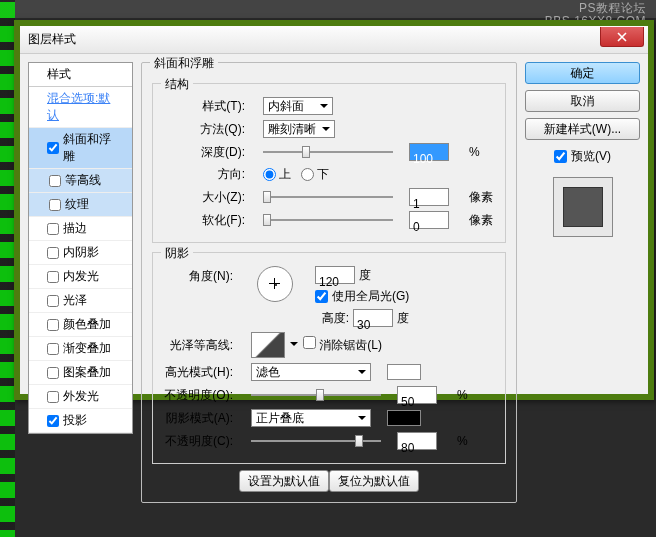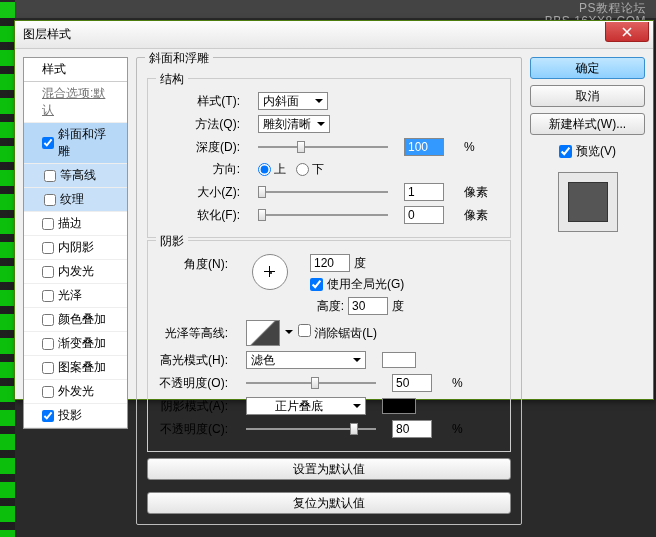--- a/index.html
+++ b/index.html
@@ -1,67 +1,67 @@
 <!DOCTYPE html>
 <html><head>
 <meta charset="utf-8">
 <style>
 * { box-sizing: border-box; margin: 0; padding: 0; font-family: "Microsoft YaHei", "SimSun", sans-serif; font-size: 12px; }
 body { background: #2a2a2a; width: 656px; height: 537px; position: relative; overflow: hidden; }
 .bg-strip { position: absolute; left: 0; top: 0; bottom: 0; width: 15px; background: repeating-linear-gradient(#1a1a1a 0 2px, #00ff00 2px 18px, #1a1a1a 18px 24px); opacity: 0.7; }
 .topbar { height: 18px; background: #444; }
 .watermark { position: absolute; top: 2px; right: 10px; color: #aaa; font-size: 11px; text-align: right; line-height: 13px; font-family: Arial; letter-spacing: 0.5px; }
-.dialog { position: absolute; left: 14px; top: 20px; width: 640px; height: 380px; background: #f0f0f0; border: 1px solid #4d7c0f; box-shadow: 2px 2px 6px rgba(0,0,0,0.5); }
+.dialog { position: absolute; left: 14px; top: 20px; width: 640px; height: 380px; background: #f0f0f0; border: 6px solid #4d7c0f; box-shadow: 2px 2px 6px rgba(0,0,0,0.5); }
 .titlebar { height: 28px; background: linear-gradient(#fdfdfd, #e8e8e8); border-bottom: 1px solid #ccc; display: flex; align-items: center; padding: 0 8px; position: relative; }
 .titlebar-title { font-size: 12px; }
 .close-btn { position: absolute; right: 4px; top: 1px; width: 44px; height: 20px; background: linear-gradient(#e06060, #c83030); border: 1px solid #a02020; border-top: none; border-radius: 0 0 3px 3px; display: flex; align-items: center; justify-content: center; color: #fff; }
 .close-btn svg { width: 10px; height: 10px; }
 .content { display: flex; padding: 8px; gap: 8px; height: calc(100% - 28px); }
 .left-col { width: 105px; }
 .style-list { border: 1px solid #999; background: #fff; }
 .style-item { padding: 3px 18px; border-bottom: 1px solid #eee; display: flex; align-items: center; gap: 4px; cursor: default; }
 .style-item.header { font-weight: normal; border-bottom: 1px solid #ccc; }
-.style-item.link { color: #737373; text-decoration: underline; }
+.style-item.link { color: #3b82f6; text-decoration: underline; }
 .style-item.selected { background: #b8d8f8; }
 .style-item.subselected { background: #c8e0f8; }
 .style-item.indent { padding-left: 20px; }
 .style-item input[type=checkbox] { width: 12px; height: 12px; }
 .mid-col { flex: 1; }
 .fieldset { border: 1px solid #bbb; border-radius: 2px; margin-bottom: 6px; padding: 8px 10px 10px; position: relative; }
 .fieldset-legend { position: absolute; top: -8px; left: 8px; background: #f0f0f0; padding: 0 4px; font-size: 12px; }
 .inner-fieldset { border: 1px solid #ccc; padding: 8px 6px; margin-top: 12px; position: relative; }
 .inner-legend { position: absolute; top: -8px; left: 8px; background: #f0f0f0; padding: 0 4px; }
 .row { display: flex; align-items: center; margin: 5px 0; gap: 16px; }
 .row-label { width: 88px; text-align: right; padding-right: 2px; }
 .row-label2 { width: 76px; text-align: right; padding-right: 2px; }
 .dropdown { border: 1px solid #888; background: #fff; height: 18px; padding: 0 18px 0 4px; position: relative; display: inline-flex; align-items: center; min-width: 70px; }
 .dropdown::after { content: ""; position: absolute; right: 4px; top: 6px; border: 4px solid transparent; border-top-color: #000; }
 .slider { flex: 1; max-width: 130px; height: 18px; position: relative; display: flex; align-items: center; }
 .slider-track { height: 2px; background: #999; flex: 1; position: relative; }
 .slider-thumb { position: absolute; top: -5px; width: 8px; height: 12px; background: linear-gradient(#fff,#ddd); border: 1px solid #888; }
-.num-input { width: 40px; height: 18px; border: 1px solid #888; background: #fff; text-align: left; padding: 1px 3px; }
+.num-input { width: 40px; height: 18px; border: 1px solid #888; background: #fff; text-align: left; padding: 8px 3px; }
 .num-input.hl { background: #3399ff; color: #fff; }
 .unit { margin-left: 4px; }
 .radio-row { display: flex; align-items: center; gap: 10px; }
 .radio-row label { display: flex; align-items: center; gap: 3px; }
 .angle-dial { width: 36px; height: 36px; border: 1px solid #888; border-radius: 50%; background: #fff; position: relative; margin: 0 6px; }
 .angle-dial::after { content: ""; position: absolute; left: 50%; top: 50%; width: 2px; height: 2px; background: #000; border-radius: 50%; }
 .angle-cross { position: absolute; left: 50%; top: 50%; width: 12px; height: 12px; transform: translate(-50%,-50%); }
 .angle-cross::before, .angle-cross::after { content:""; position:absolute; background:#000; }
 .angle-cross::before { left:5px; top:0; width:1px; height:11px; }
 .angle-cross::after { top:5px; left:0; height:1px; width:11px; }
 .angle-inputs { display: flex; flex-direction: column; gap: 4px; }
 .angle-line { display: flex; align-items: center; gap: 4px; }
 .contour-swatch { width: 34px; height: 26px; border: 1px solid #888; background: linear-gradient(135deg, #fff 0%, #fff 48%, #888 49%, #888 51%, #444 52%, #444 100%); display:inline-block; position:relative; }
 .contour-swatch::after { content:""; position:absolute; right:-14px; top:9px; border:4px solid transparent; border-top-color:#000; }
 .contour-wrap { display:flex; align-items:center; gap:18px; }
 .color-swatch { width: 34px; height: 16px; border: 1px solid #888; display: inline-block; }
 .color-white { background: #fff; }
 .color-black { background: #000; }
-.bottom-buttons { display: flex; justify-content: center; gap: 12px; margin-top: 6px; flex-direction: column; }
+.bottom-buttons { display: flex; justify-content: center; margin-top: 6px; }
 .btn { min-width: 90px; height: 22px; border: 1px solid #888; background: linear-gradient(#fdfdfd,#e4e4e4); border-radius: 3px; display: inline-flex; align-items: center; justify-content: center; cursor: default; }
 .right-col { width: 115px; display: flex; flex-direction: column; gap: 6px; align-items: stretch; }
 .btn-primary { background: linear-gradient(#bfe6ff,#8fd0ff); border: 1px solid #3a8fd0; }
 .preview-check { display: flex; align-items: center; justify-content: center; gap: 4px; margin-top: 2px; }
 .preview-box { width: 60px; height: 60px; border: 1px solid #888; background: #e8e8e8; margin: 6px auto 0; display: flex; align-items: center; justify-content: center; }
 .preview-inner { width: 40px; height: 40px; background: #555; border: 1px solid #333; }
 input[type=checkbox], input[type=radio] { margin: 0; }
 </style>
 </head>
 <body>
@@ -194,21 +194,21 @@
             <span class="row-label">软化(F):</span>
             <div class="slider">
                 <div class="slider-track">
                   <div class="slider-thumb" style="left:0%"></div>
                 </div>
               </div>
             <div class="num-input">0</div>
             <span class="unit">像素</span>
           </div>
         </div>
-        <div class="inner-fieldset" style="margin-top:2px;">
+        <div class="inner-fieldset" style="margin-top:9px;">
           <span class="inner-legend">阴影</span>
           <div class="row" style="align-items:flex-start;">
             <span class="row-label2" style="padding-top:2px;">角度(N):</span>
             <div class="angle-dial">
                 <div class="angle-cross"></div>
               </div>
             <div class="angle-inputs">
               <div class="angle-line">
                 <div class="num-input">120</div>
                 <span>度</span>
@@ -243,21 +243,21 @@
             <div class="slider">
                 <div class="slider-track">
                   <div class="slider-thumb" style="left:50%"></div>
                 </div>
               </div>
             <div class="num-input">50</div>
             <span class="unit">%</span>
           </div>
           <div class="row">
             <span class="row-label2">阴影模式(A):</span>
-            <div class="dropdown" style="min-width:120px;justify-content:center;">
+            <div class="dropdown" style="min-width:120px;">
                 <span>正片叠底</span>
               </div>
             <span class="color-swatch color-black"></span>
           </div>
           <div class="row">
             <span class="row-label2">不透明度(C):</span>
             <div class="slider">
                 <div class="slider-track">
                   <div class="slider-thumb" style="left:80%"></div>
                 </div>

